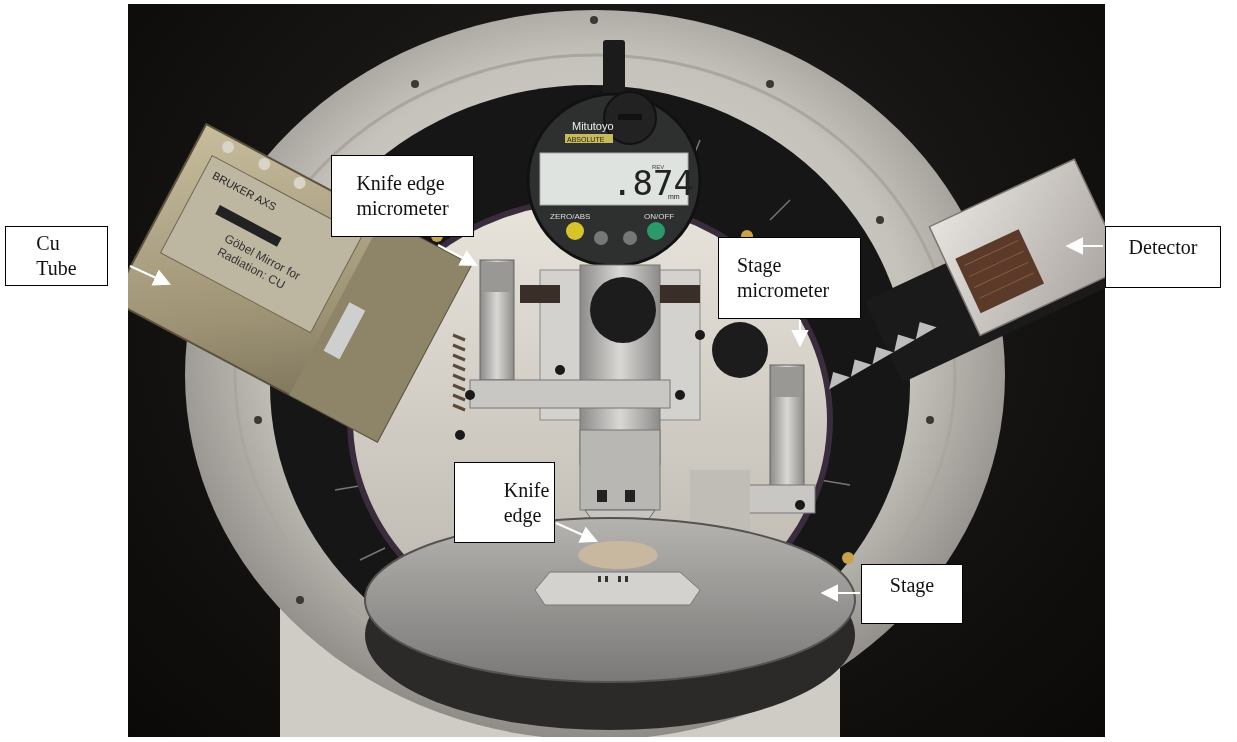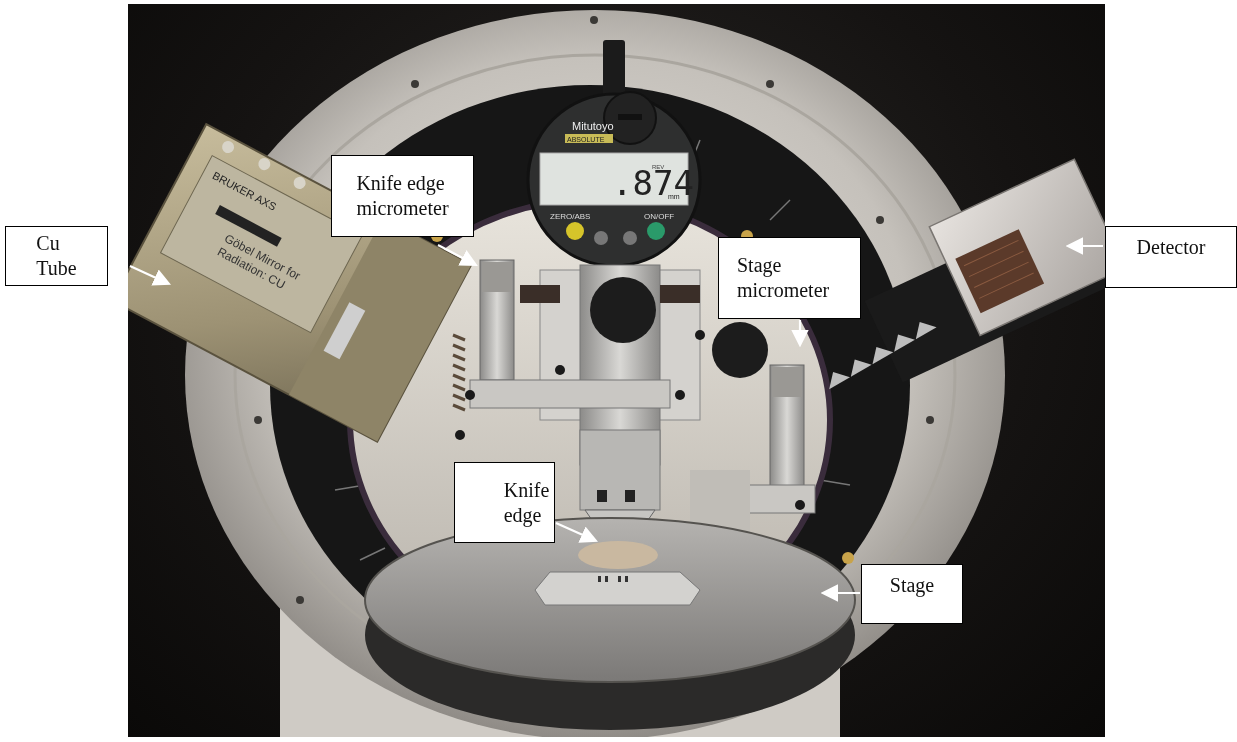--- a/index.html
+++ b/index.html
@@ -194,21 +194,21 @@
       </g>
   </svg>
 </div>
 
 <div class="label" style="left:5px;top:226px;width:103px;height:60px;">Cu
 Tube</div>
 <div class="label" style="left:331px;top:155px;width:143px;height:82px;">Knife edge
 micrometer</div>
 <div class="label" style="left:718px;top:237px;width:143px;height:82px;justify-content:flex-start;padding-left:18px;text-align:left;">Stage
 micrometer</div>
-<div class="label" style="left:1105px;top:226px;width:132px;height:62px;align-items:flex-start;padding-top:8px;">Detector</div>
+<div class="label" style="left:1105px;top:226px;width:116px;height:62px;align-items:flex-start;padding-top:8px;">Detector</div>
 <div class="label" style="left:454px;top:462px;width:101px;height:81px;padding-left:44px;">Knife
 edge</div>
 <div class="label" style="left:861px;top:564px;width:102px;height:60px;align-items:flex-start;padding-top:8px;">Stage</div>
 
 <svg class="arrow-svg" xmlns="http://www.w3.org/2000/svg">
   <defs>
     <marker id="ah" markerWidth="8" markerHeight="8" refX="6" refY="4" orient="auto" markerUnits="strokeWidth">
       <path d="M0,0 L8,4 L0,8 z" fill="#ffffff"></path>
     </marker>
   </defs>

